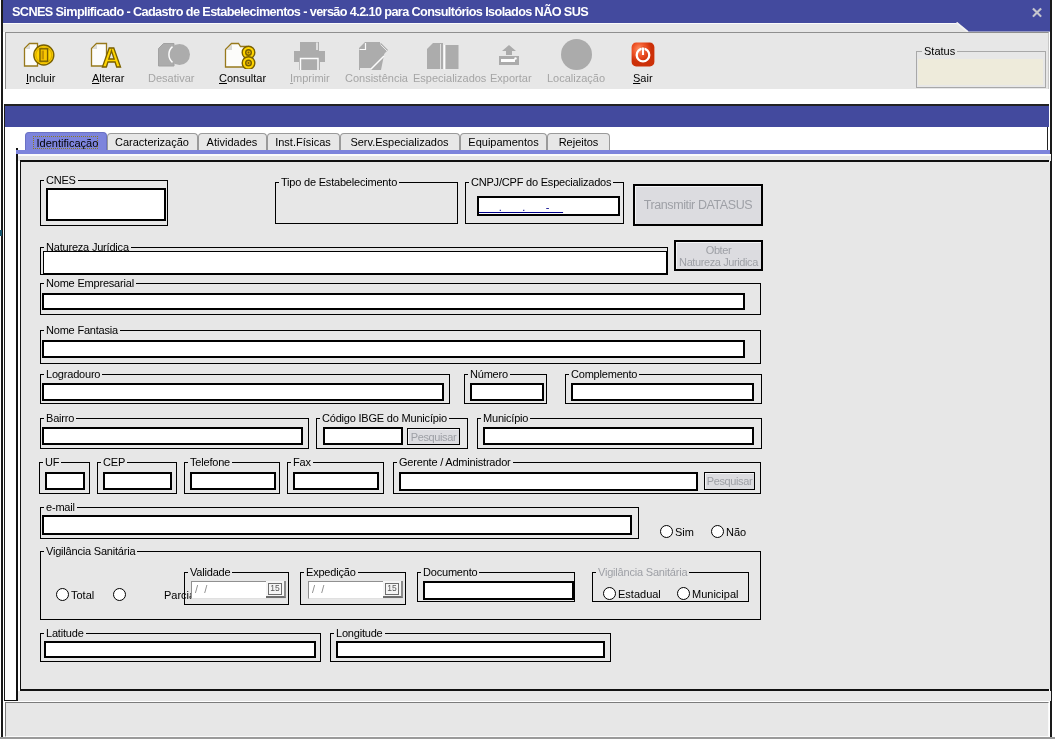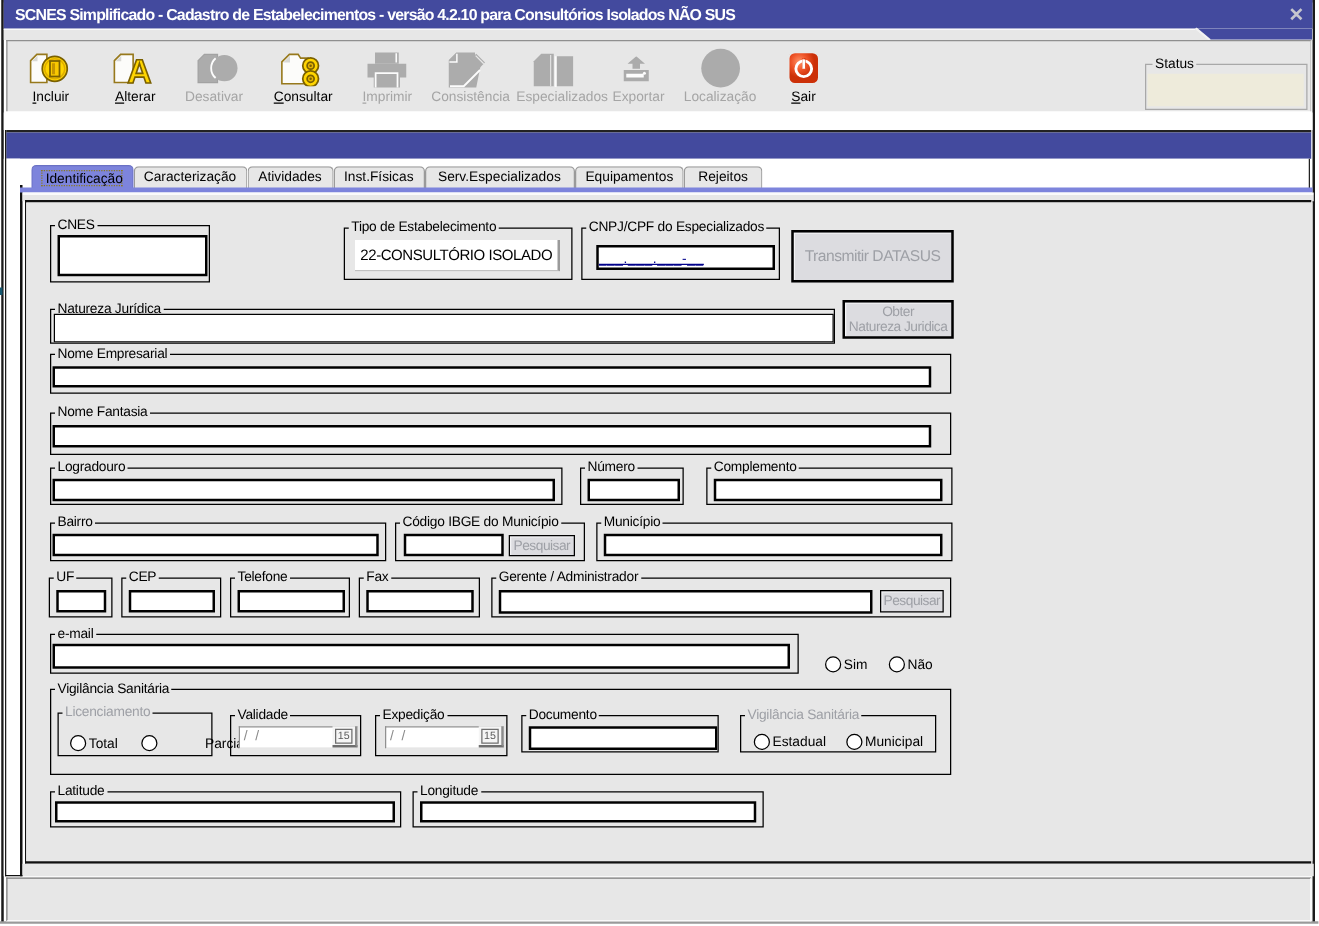--- a/index.html
+++ b/index.html
@@ -169,22 +169,20 @@
   <div class="abs" style="left:19.5px;top:688.8px;width:1029px;height:1.8px;background:#111;"></div>
   <div class="abs" style="left:18px;top:690.6px;width:1032.5px;height:10.4px;background:#e7e7e7;"></div>
 
   <div class="grp" style="left:40px;top:180px;width:126px;height:44px;">
       <span class="t">CNES</span>
     </div>
   <div class="inp" style="left:46px;top:188px;width:116px;height:29px;"></div>
   <div class="grp" style="left:275px;top:182px;width:181px;height:39.5px;">
       <span class="t">Tipo de Estabelecimento</span>
     </div>
-  <div class="abs" style="left:284px;top:192px;width:162px;height:24px;background:#fff;border-right:2px solid #9a9a9a;border-bottom:1px solid #c0c0c0;
-       font-size:12px;line-height:24px;text-align:center;white-space:nowrap;letter-spacing:-0.35px;">22-CONSULTÓRIO ISOLADO</div>
   <div class="grp" style="left:465px;top:182px;width:157px;height:39.5px;">
       <span class="t">CNPJ/CPF do Especializados</span>
     </div>
   <div class="inp" style="left:477px;top:196px;width:139px;height:16px;color:#00008b;font-size:11px;line-height:19px;letter-spacing:0.5px;overflow:hidden;text-decoration:underline;">___.___.___-__</div>
   <div class="btn" style="left:633px;top:184px;width:126px;height:38px;font-size:12.5px;">Transmitir DATASUS</div>
 
   <div class="grp" style="left:40px;top:247px;width:626px;height:26px;">
       <span class="t">Natureza Jurídica</span>
     </div>
   <div class="inp" style="left:43px;top:251px;width:622px;height:21px;border-width:1.5px;"></div>
@@ -253,23 +251,20 @@
       <span class="t">e-mail</span>
     </div>
   <div class="inp" style="left:42px;top:515px;width:586px;height:16px;"></div>
   <div class="radio" style="left:660px;top:525px;"></div>
   <div class="abs lbl" style="left:675px;top:527px;">Sim</div>
   <div class="radio" style="left:711px;top:525px;"></div>
   <div class="abs lbl" style="left:726px;top:527px;">Não</div>
 
   <div class="grp" style="left:40px;top:551px;width:719px;height:66.5px;">
       <span class="t">Vigilância Sanitária</span>
-    </div>
-  <div class="grp" style="left:46px;top:570px;width:122px;height:32.5px;">
-      <span class="t" style="color:#9ea0a6;">Licenciamento</span>
     </div>
   <div class="radio" style="left:56px;top:588px;"></div>
   <div class="abs lbl" style="left:71px;top:590px;">Total</div>
   <div class="radio" style="left:113px;top:588px;"></div>
   <div class="abs lbl" style="left:128px;top:590px;padding-left:36px;">Parcial</div>
   <div class="grp" style="left:184px;top:572px;width:103px;height:31px;">
       <span class="t">Validade</span>
     </div>
   <div class="abs" style="left:191px;top:581px;width:93px;height:16px;background:#fff;border:1px solid #909090;border-bottom-color:#e0e0e0;border-right-color:#e0e0e0;
        color:#8a8a8a;font-size:11px;line-height:15px;">&nbsp;/&nbsp;&nbsp;/</div>

